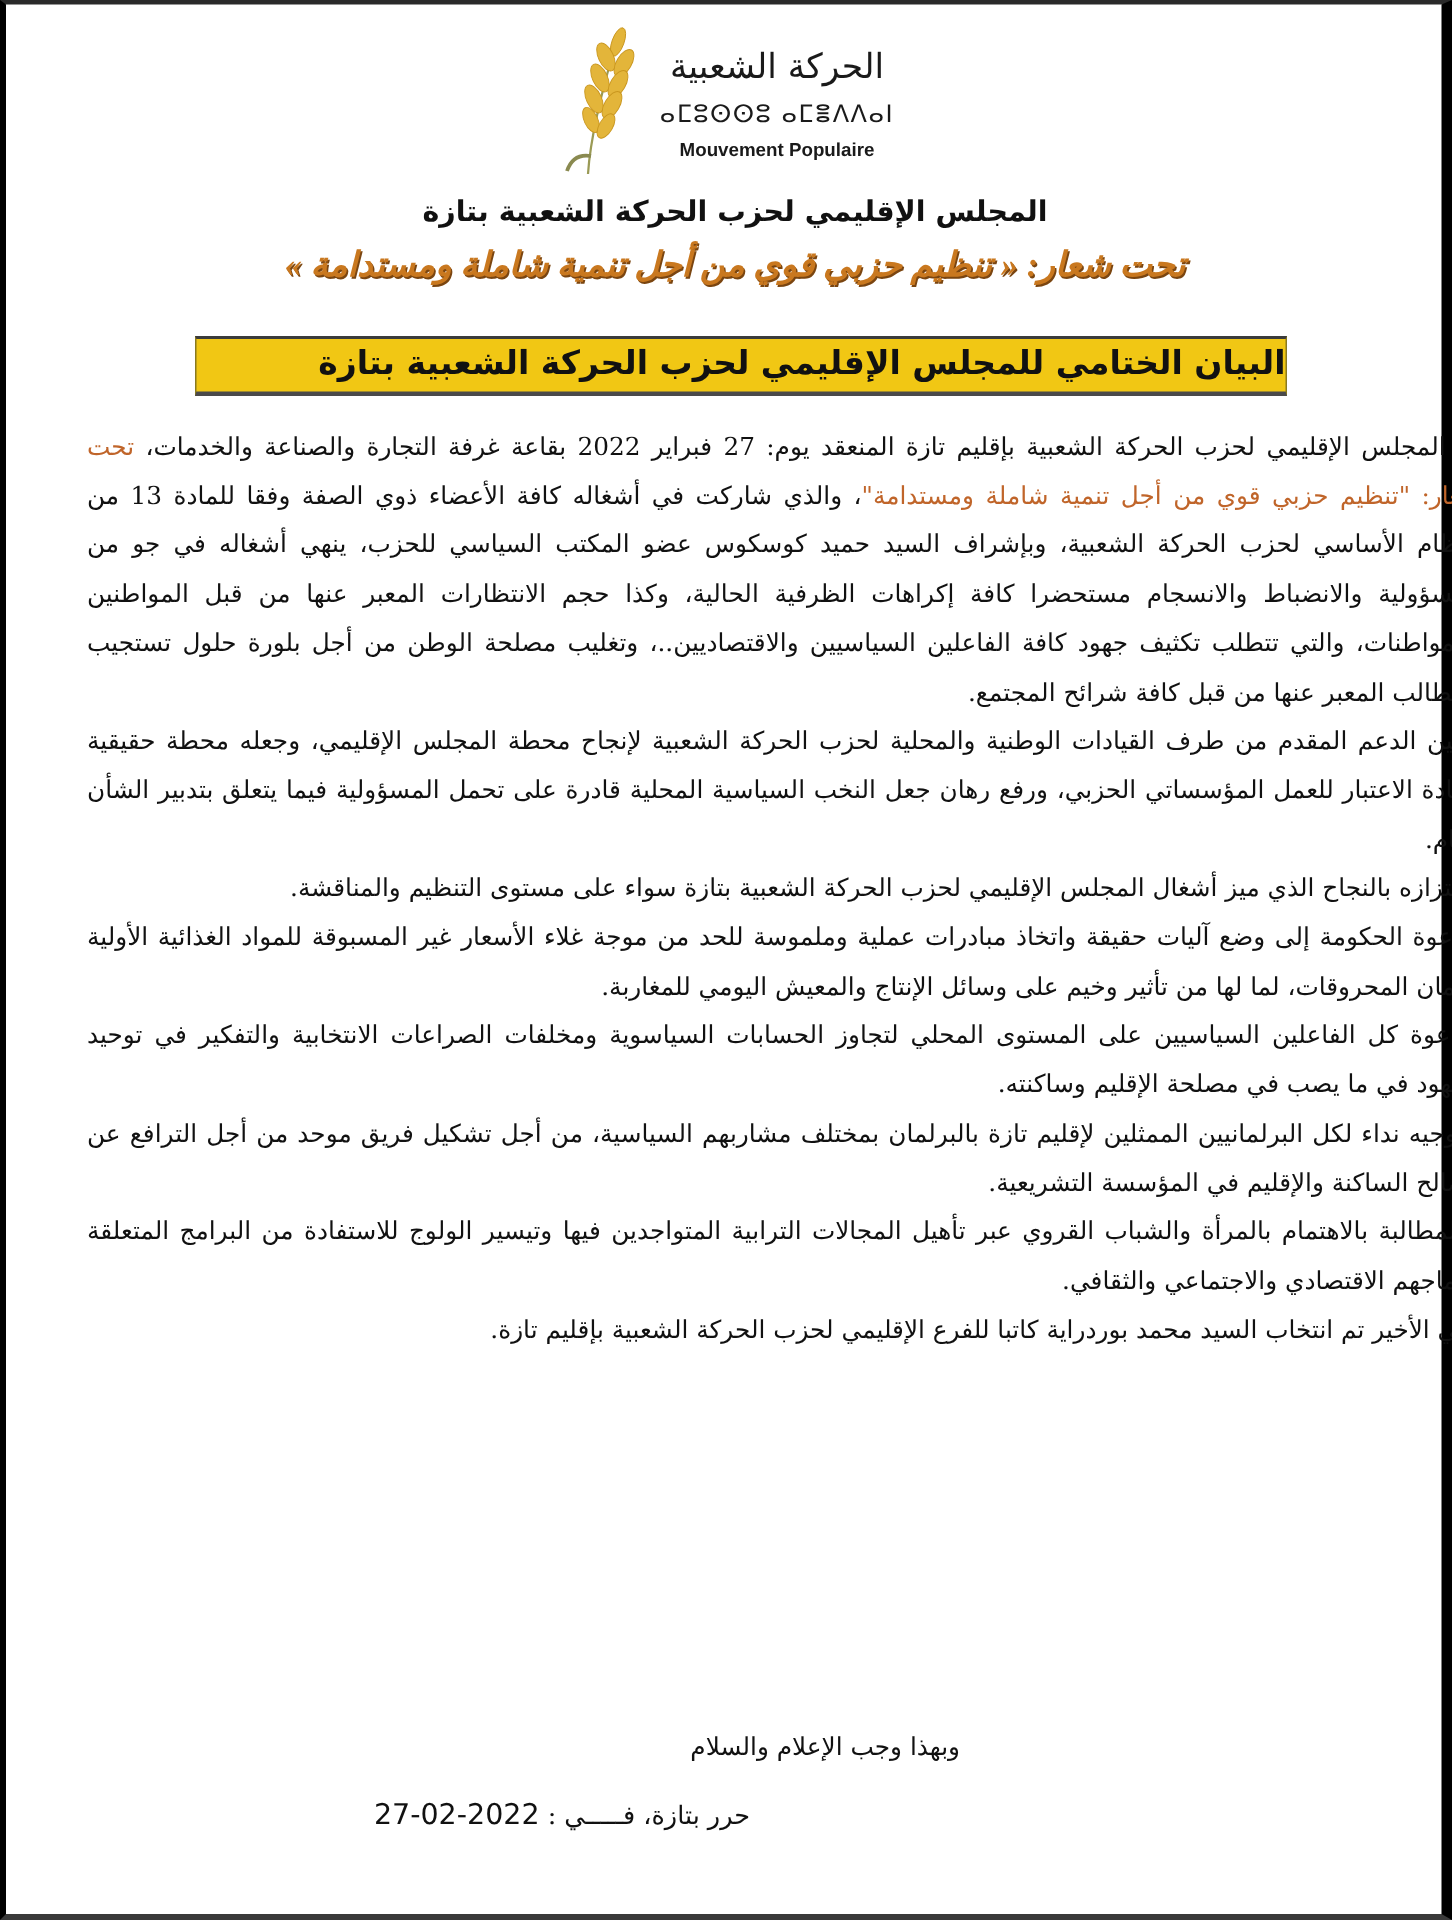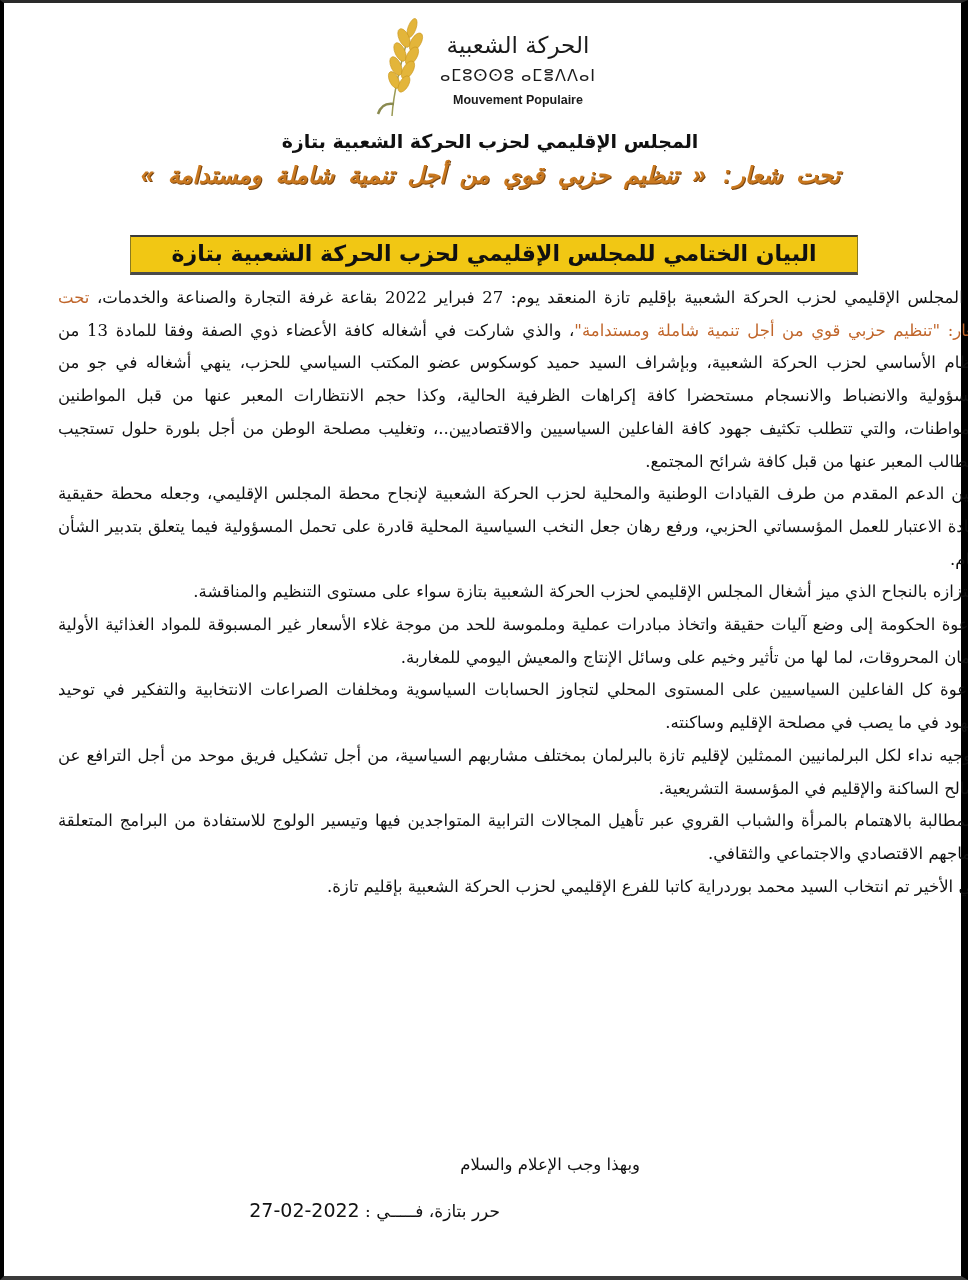--- a/index.html
+++ b/index.html
@@ -35,31 +35,31 @@
       font-family: "Liberation Sans", sans-serif; font-weight: bold; font-size: 12.5px;
       color: #1a1a1a; line-height: 16px;
     }
     .council-title {
       position: absolute; left: 100px; top: 128px; width: 780px; text-align: center;
       direction: rtl; font-family: "DejaVu Sans", sans-serif; font-weight: bold;
       font-size: 19px; color: #111; line-height: 26px;
     }
     .slogan {
       position: absolute; left: 100px; top: 160px; width: 780px; text-align: center;
-      direction: rtl; font-family: Liberation Mono, monospace; font-weight: bold; font-style: italic;
+      direction: rtl; font-family: Liberation Serif, serif; font-weight: bold; font-style: italic;
       font-size: 23px; color: #c9781f; line-height: 34px;
       text-shadow: 1px 1px 0 #7a4510;
     }
     .banner {
-      position: absolute; left: 130px; top: 235px; width: 728px; height: 40px;
+      position: absolute; left: 130px; top: 224px; width: 728px; height: 40px;
       background: #f1c714; box-sizing: border-box;
       border-top: 2px solid #3b3b3b;
       border-bottom: 3px solid #4a4a4a;
       border-left: 1px solid #8a7a20; border-right: 1px solid #8a7a20;
-      text-align: center; direction: rtl;
+      text-align: right; direction: rtl;
       font-family: "DejaVu Sans", sans-serif; font-weight: bold; font-size: 22px;
       color: #111; line-height: 34px;
     }
     .body-text {
       position: absolute; left: 18px; top: 282px; width: 930px;
       direction: rtl; text-align: justify; color: #111;
       font-family: "DejaVu Serif", serif; font-size: 16.5px; line-height: 32.7px; margin-left: 40px;
     }
     .body-text p { margin: 0; }
     .accent { color: #c0652a; }

